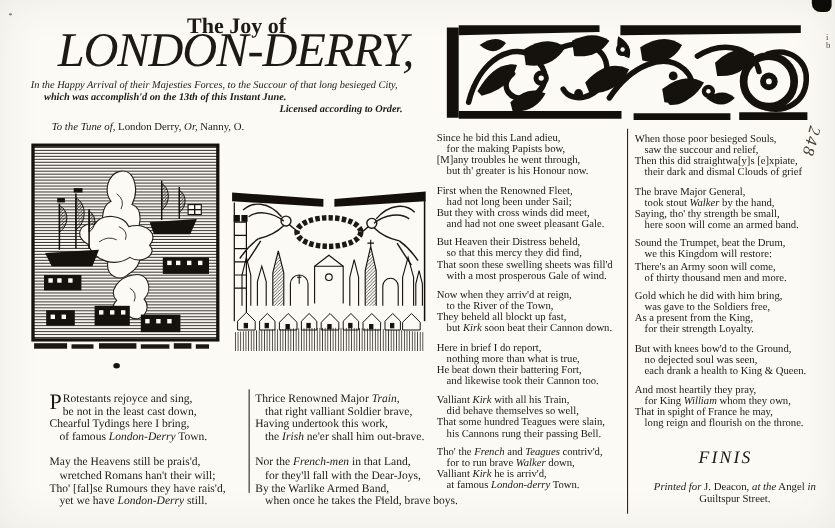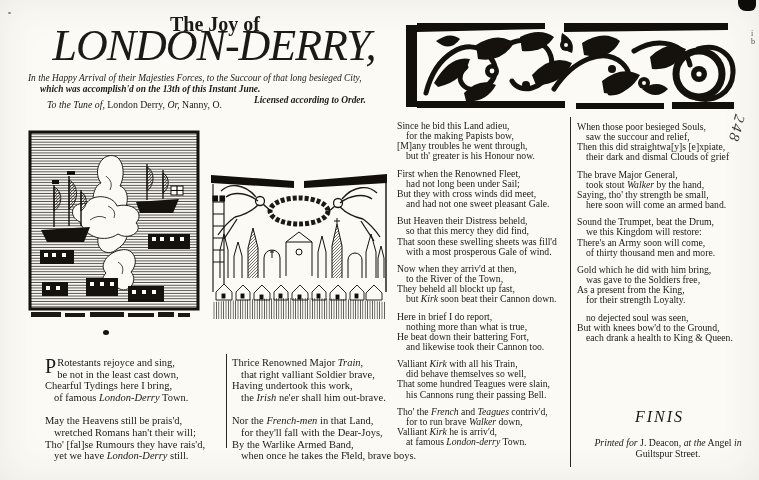--- a/index.html
+++ b/index.html
@@ -9,21 +9,21 @@
     font-family:"Liberation Serif","DejaVu Serif",serif;
     box-shadow:inset 0 0 40px rgba(60,55,45,.08);
   }
   .abs{position:absolute;}
   .nowrap{white-space:nowrap;}
   
   .kicker{left:20px;top:13px;width:390px;text-align:center;font-size:20px;font-weight:600;}
   .title{left:18px;top:24px;width:392px;text-align:center;font-style:italic;font-size:44px;line-height:1;letter-spacing:-1px;white-space:nowrap;}
   .sub1{left:28px;top:73px;font-style:italic;font-weight:400;font-size:9.4px;}
   .sub2{left:40px;top:84px;font-style:italic;font-weight:600;font-size:9.4px;}
-  .tune{left:47px;top:99px;font-size:9.8px;}
+  .tune{left:47px;top:110px;font-size:9.8px;}
   .license{left:254px;top:95px;font-style:italic;font-weight:600;font-size:9.4px;}
   
   .vcol{line-height:11.6px;font-size:10.5px;}
   .vcol.small{line-height:10.15px;font-size:9.7px;}
   .vcol .stanza{margin-bottom:12px;}
   .vcol.small .stanza{margin-bottom:7px;}
   .vline{white-space:nowrap;}
   .vline.indent{padding-left:9px;}
   .dropcap{float:left;font-size:20px;line-height:18px;margin:0 1px 0 0;}
   .vrule{width:1.4px;background:#2b2723;}
@@ -303,21 +303,21 @@
         <div class="vline">But they with cross winds did meet,</div>
         <div class="vline indent">and had not one sweet pleasant Gale.</div>
       </div>
       <div class="stanza">
         <div class="vline">But Heaven their Distress beheld,</div>
         <div class="vline indent">so that this mercy they did find,</div>
         <div class="vline">That soon these swelling sheets was fill'd</div>
         <div class="vline indent">with a most prosperous Gale of wind.</div>
       </div>
       <div class="stanza">
-        <div class="vline">Now when they arriv'd at then,</div>
+        <div class="vline">Now when they arriv'd at reign,</div>
         <div class="vline indent">to the River of the Town,</div>
         <div class="vline">They beheld all blockt up fast,</div>
         <div class="vline indent">but <i>Kirk</i> soon beat their Cannon down.</div>
       </div>
       <div class="stanza">
         <div class="vline">Here in brief I do report,</div>
         <div class="vline indent">nothing more than what is true,</div>
         <div class="vline">He beat down their battering Fort,</div>
         <div class="vline indent">and likewise took their Cannon too.</div>
       </div>
@@ -354,23 +354,29 @@
         <div class="vline">There's an Army soon will come,</div>
         <div class="vline indent">of thirty thousand men and more.</div>
       </div>
       <div class="stanza">
         <div class="vline">Gold which he did with him bring,</div>
         <div class="vline indent">was gave to the Soldiers free,</div>
         <div class="vline">As a present from the King,</div>
         <div class="vline indent">for their strength Loyalty.</div>
       </div>
       <div class="stanza">
+        <div class="vline">But with knees bow'd to the Ground,</div>
         <div class="vline indent">no dejected soul was seen,</div>
-        <div class="vline">But with knees bow'd to the Ground,</div>
         <div class="vline indent">each drank a health to King &amp; Queen.</div>
+      </div>
+      <div class="stanza">
+        <div class="vline">And most heartily they pray,</div>
+        <div class="vline indent">for King <i>William</i> whom they own,</div>
+        <div class="vline">That in spight of France he may,</div>
+        <div class="vline indent">long reign and flourish on the throne.</div>
       </div>
     </div>
 
   <div class="abs finis" style="left:577px;top:408px;width:165px;">FINIS</div>
   <div class="abs imprint nowrap" style="left:577px;top:437px;width:182px;"><i>Printed for</i> J. Deacon, <i>at the</i> Angel <i>in</i></div>
   <div class="abs imprint" style="left:577px;top:448px;width:182px;">Guiltspur Street.</div>
 
   <div class="abs speck" style="left:103px;top:330px;width:6px;height:5px;"></div>
   <div class="abs speck" style="left:8px;top:12px;width:3px;height:2px;opacity:.5;"></div>
   <div class="abs speck" style="left:346px;top:452px;width:3px;height:3px;opacity:.4;"></div>

